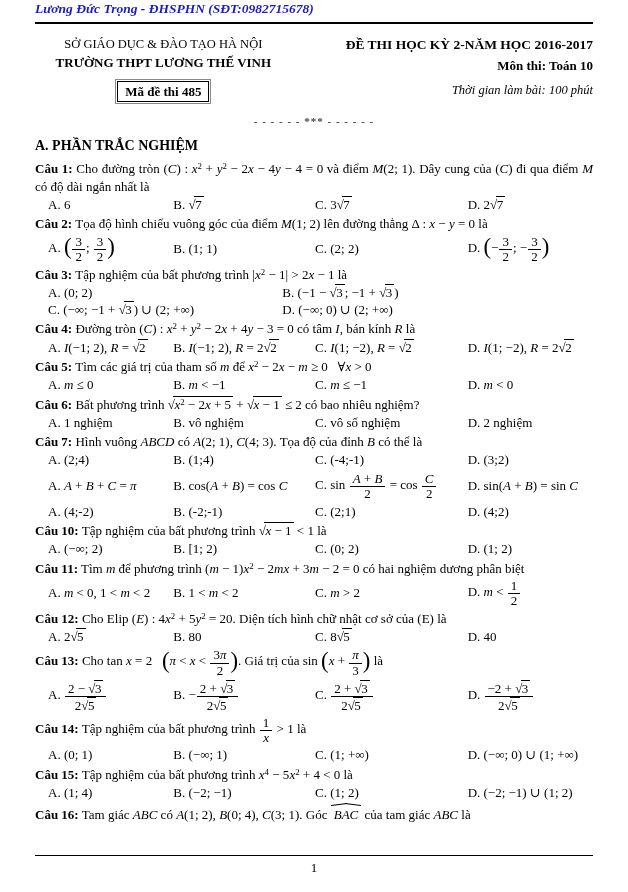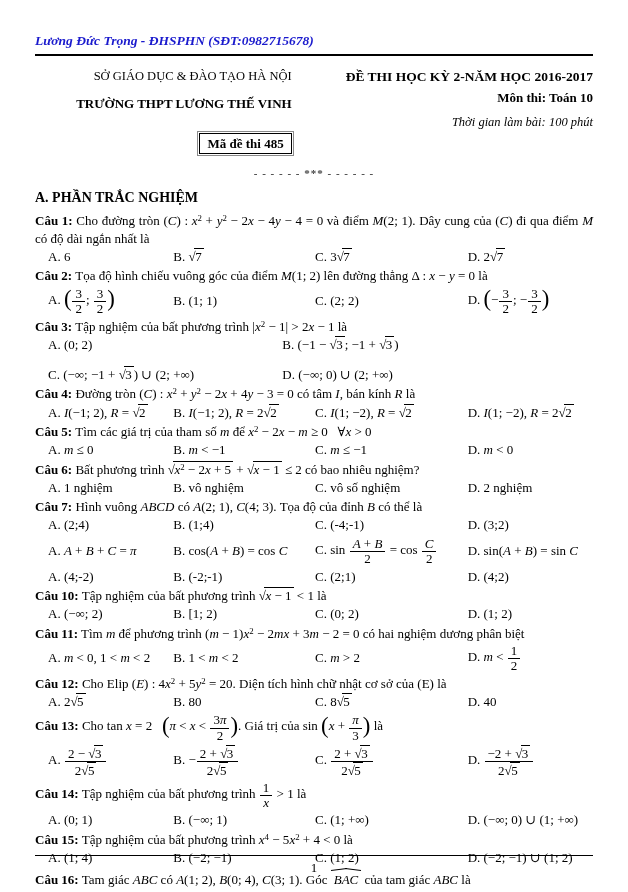--- a/index.html
+++ b/index.html
@@ -5,47 +5,47 @@
   *{box-sizing:border-box;margin:0;padding:0}
   html,body{background:#e8e8e8}
   .page{
     position:relative;
     width:628px;height:892px;
     margin:0 auto;
     background:#ffffff;
     color:#000;
     font-family:"Liberation Serif","DejaVu Serif",serif;
     font-size:13px;line-height:1.33;
-    padding:32px 35px 0 35px;
+    padding:0 35px 0 35px;
     overflow:hidden;
   }
   
   .author{font-weight:bold;font-style:italic;font-size:13.5px}
   .rule{border-top:2.5px solid #000;margin:4px 0 12px}
   .head{display:flex}
-  .hl{width:46%;text-align:right}
+  .hl{width:46%;text-align:center}
   .hr{width:54%;text-align:right}
   .dept{font-size:12.5px}
-  .school{font-size:13px;font-weight:bold;margin-top:10px}
-  .codebox-wrap{margin-top:21px}
+  .school{font-size:13px;font-weight:bold;margin-top:1px}
+  .codebox-wrap{margin-top:10px}
   .codebox{
     display:inline-block;font-weight:bold;font-size:13px;
     padding:1px 7px;border:1px solid #000;
     outline:1px solid #8a8a8a;outline-offset:1px;
   }
   .etitle{font-size:13.5px;font-weight:bold}
   .esub{font-size:13px;font-weight:bold;margin-top:3px}
   .edur{font-size:12.5px;font-style:italic;margin-top:8px}
   .divider{text-align:center;font-size:11px;font-weight:bold;letter-spacing:1px;margin:12px 0 8px;color:#444}
   .stitle{font-size:14px;font-weight:bold;margin:4px 0 5px}
   
   .question{margin:0 0 2px}
   .qbody{text-align:justify}
   .qlabel{font-weight:bold}
-  .opts{display:grid;padding-left:13px;align-items:center;row-gap:13px;margin:1px 0}
+  .opts{display:grid;padding-left:13px;align-items:center;row-gap:0;margin:1px 0}
   .cols-4{grid-template-columns:23% 26% 28% auto}
   .cols-2{grid-template-columns:43% auto}
   .opt{white-space:nowrap}
   
   i{font-style:italic}
   sup{font-size:68%;line-height:0;position:relative;top:-0.45em;vertical-align:baseline}
   .frac{display:inline-block;vertical-align:middle;text-align:center;line-height:1.08;font-style:normal;margin:1px 1px 0}
   .frac .n{display:block;padding:0 3px;border-bottom:1px solid #000}
   .frac .d{display:block;padding:0 3px}
   .sqrt{white-space:nowrap}

